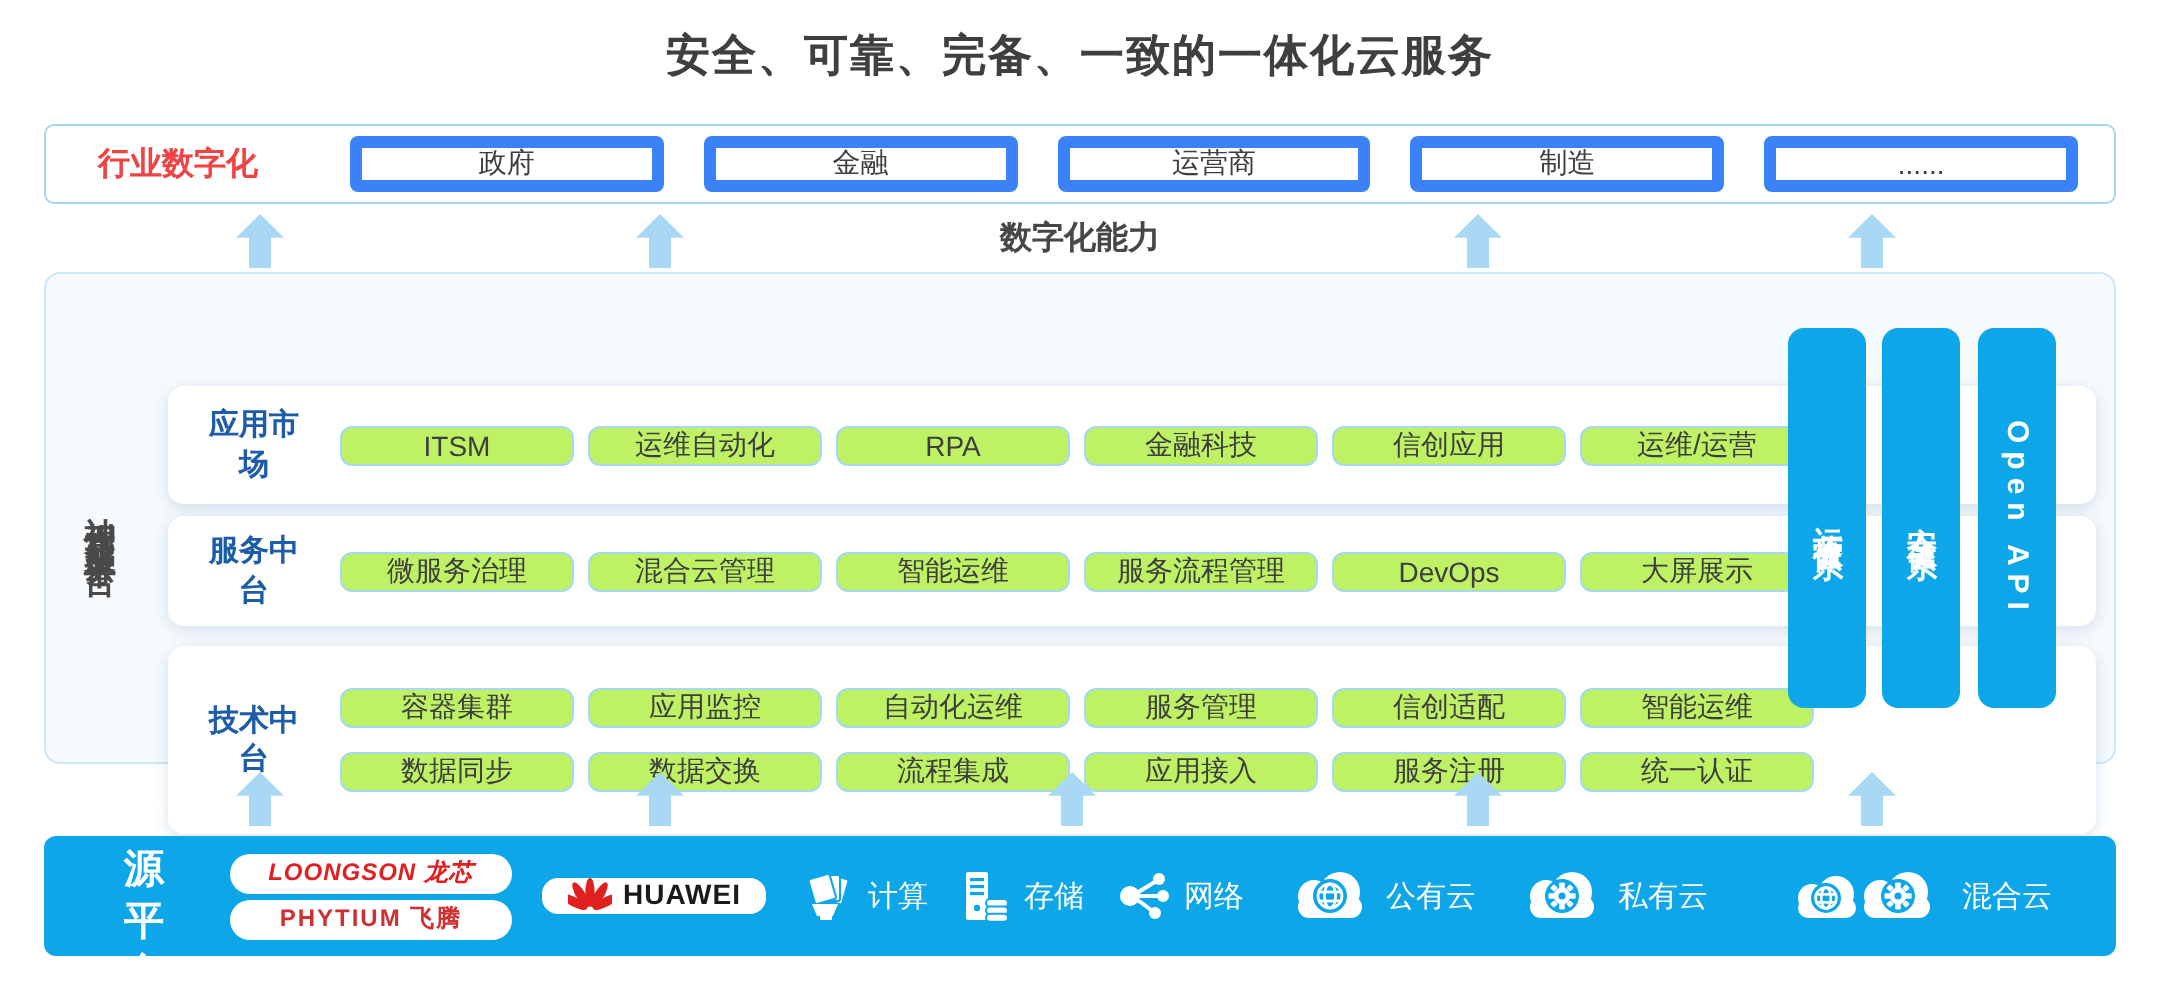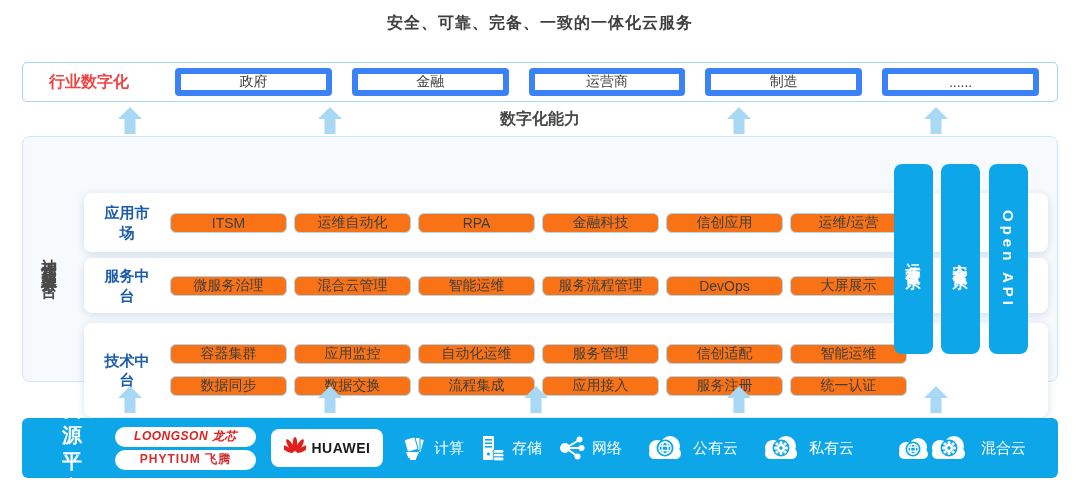--- a/index.html
+++ b/index.html
@@ -3,21 +3,21 @@
 <meta charset="utf-8">
 <style>
   * { box-sizing: border-box; }
   html,body { margin:0; padding:0; }
   body {
     width:1080px; height:491px; position:relative; background:#ffffff;
     font-family:"Liberation Sans","DejaVu Sans",sans-serif; overflow:hidden;
   }
   .title {
     position:absolute; top:13px; left:0; width:1080px; text-align:center;
-    font-size:16px; font-weight:bold; color:#3f3f3f; letter-spacing:1px;
+    font-size:22px; font-weight:bold; color:#3f3f3f; letter-spacing:1px;
   }
   
   .industry-row {
     position:absolute; left:22px; top:62px; width:1036px; height:40px;
     background:#fff; border:1px solid #a6d7f2; border-radius:5px;
     display:flex; align-items:center; padding-right:18px;
   }
   .industry-label {
     width:132px; text-align:center; color:#ef4444; font-weight:bold; font-size:16px; flex:none;
   }
@@ -54,21 +54,21 @@
   .card-b { top:77px; height:55px; }
   .card-c { top:142px; height:94px; }
   .card-label {
     width:46px; margin-left:20px; flex:none; text-align:center;
     color:#1c5ca8; font-weight:bold; font-size:15px; line-height:1.3;
   }
   .card-items {
     display:flex; flex-wrap:wrap; gap:12px 7px; width:744px; margin-left:20px;
   }
   .item-box {
-    width:117px; height:20px; background:#f97316; border:1px solid #a8d9f4; border-radius:6px;
+    width:117px; height:20px; background:#bef264; border:1px solid #a8d9f4; border-radius:6px;
     display:flex; align-items:center; justify-content:center;
     font-size:14px; color:#3e3e3e; white-space:nowrap;
   }
   .pillar {
     position:absolute; width:39px; height:190px; top:27px; background:#0ca6e9; border-radius:8px;
     display:flex; align-items:center; justify-content:center;
     writing-mode:vertical-rl; color:#ffffff; font-weight:bold; font-size:15px;
     letter-spacing:4px; line-height:1;
   }
   .pillar-1 { left:871px; } .pillar-2 { left:918px; } .pillar-3 { left:966px; }
@@ -82,22 +82,22 @@
     font-size:20px; line-height:1.3; text-align:center;
   }
   .vendor-col { display:flex; flex-direction:column; gap:3px; margin-left:24px; flex:none; }
   .vendor-chip {
     width:141px; height:20px; background:#fff; border-radius:10px;
     display:flex; align-items:center; justify-content:center;
   }
   .vendor-chip .v-loongson { color:#e02020; font-weight:bold; font-style:italic; font-size:12px; letter-spacing:0.5px; }
   .vendor-chip .v-phytium  { color:#d03030; font-weight:bold; font-size:12px; letter-spacing:1px; }
   .huawei-chip {
-    margin-left:15px; width:112px; height:38px; background:#fff; border-radius:8px;
-    display:flex; align-items:center; justify-content:center; gap:6px; flex:none;
+    margin-left:15px; width:112px; height:18px; background:#fff; border-radius:8px;
+    display:flex; align-items:flex-start; justify-content:center; gap:6px; flex:none;
   }
   .huawei-chip .v-huawei { color:#1a1a1a; font-weight:bold; font-size:14px; letter-spacing:0.5px; }
   .res-item { display:flex; align-items:center; gap:7px; color:#ffffff; font-size:15px; white-space:nowrap; flex:none; }
   .m18{margin-left:18px;} .m16{margin-left:16px;} .m22{margin-left:22px;} .m40{margin-left:40px;}
   .res-item svg { display:block; }
 </style>
 </head>
 <body>
 
 <div class="title">安全、可靠、完备、一致的一体化云服务</div>

